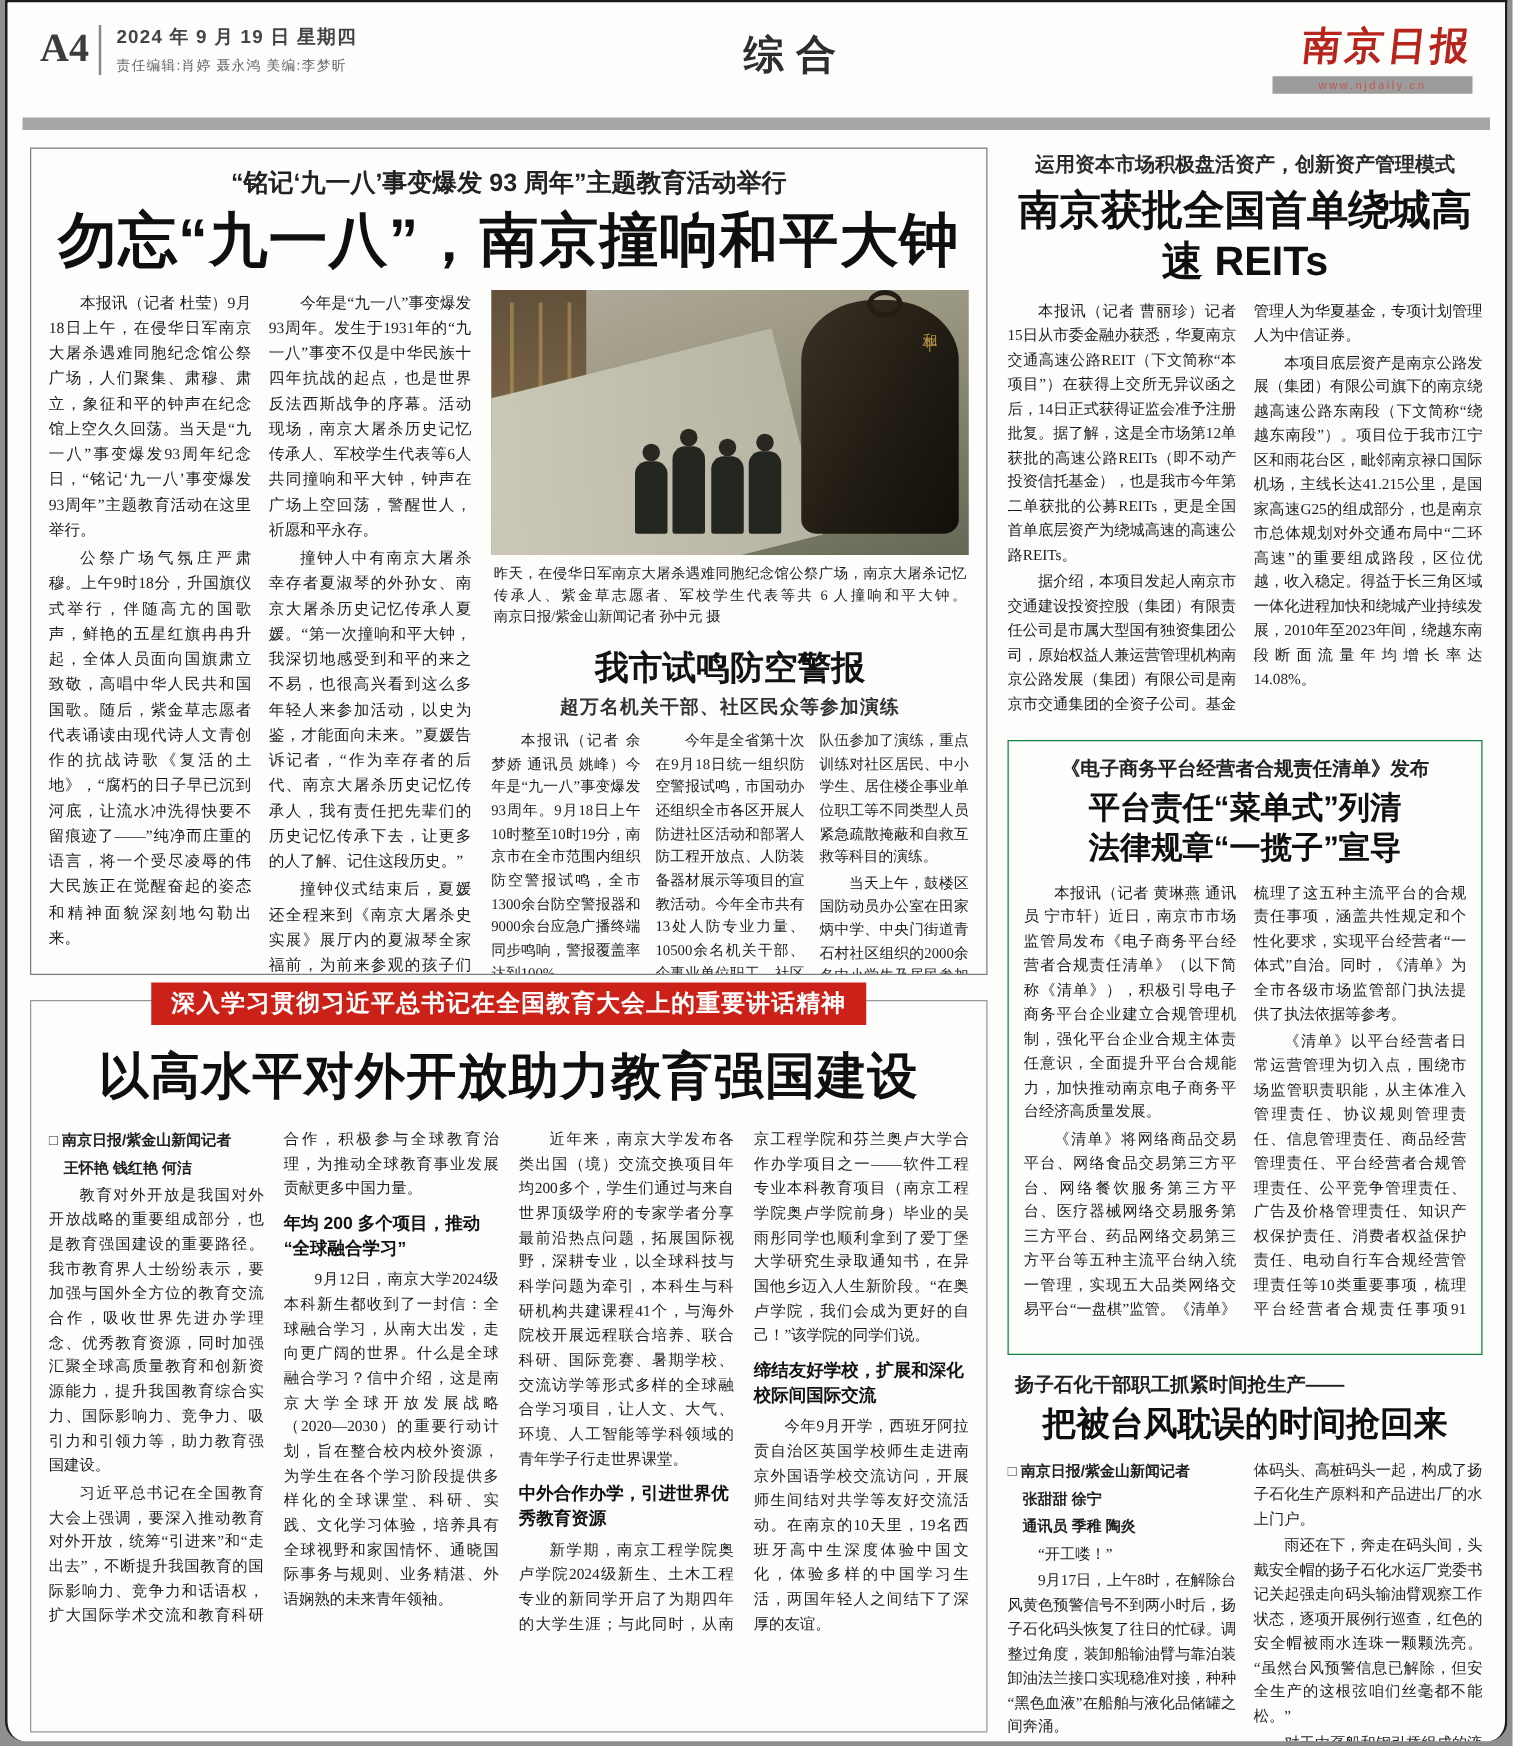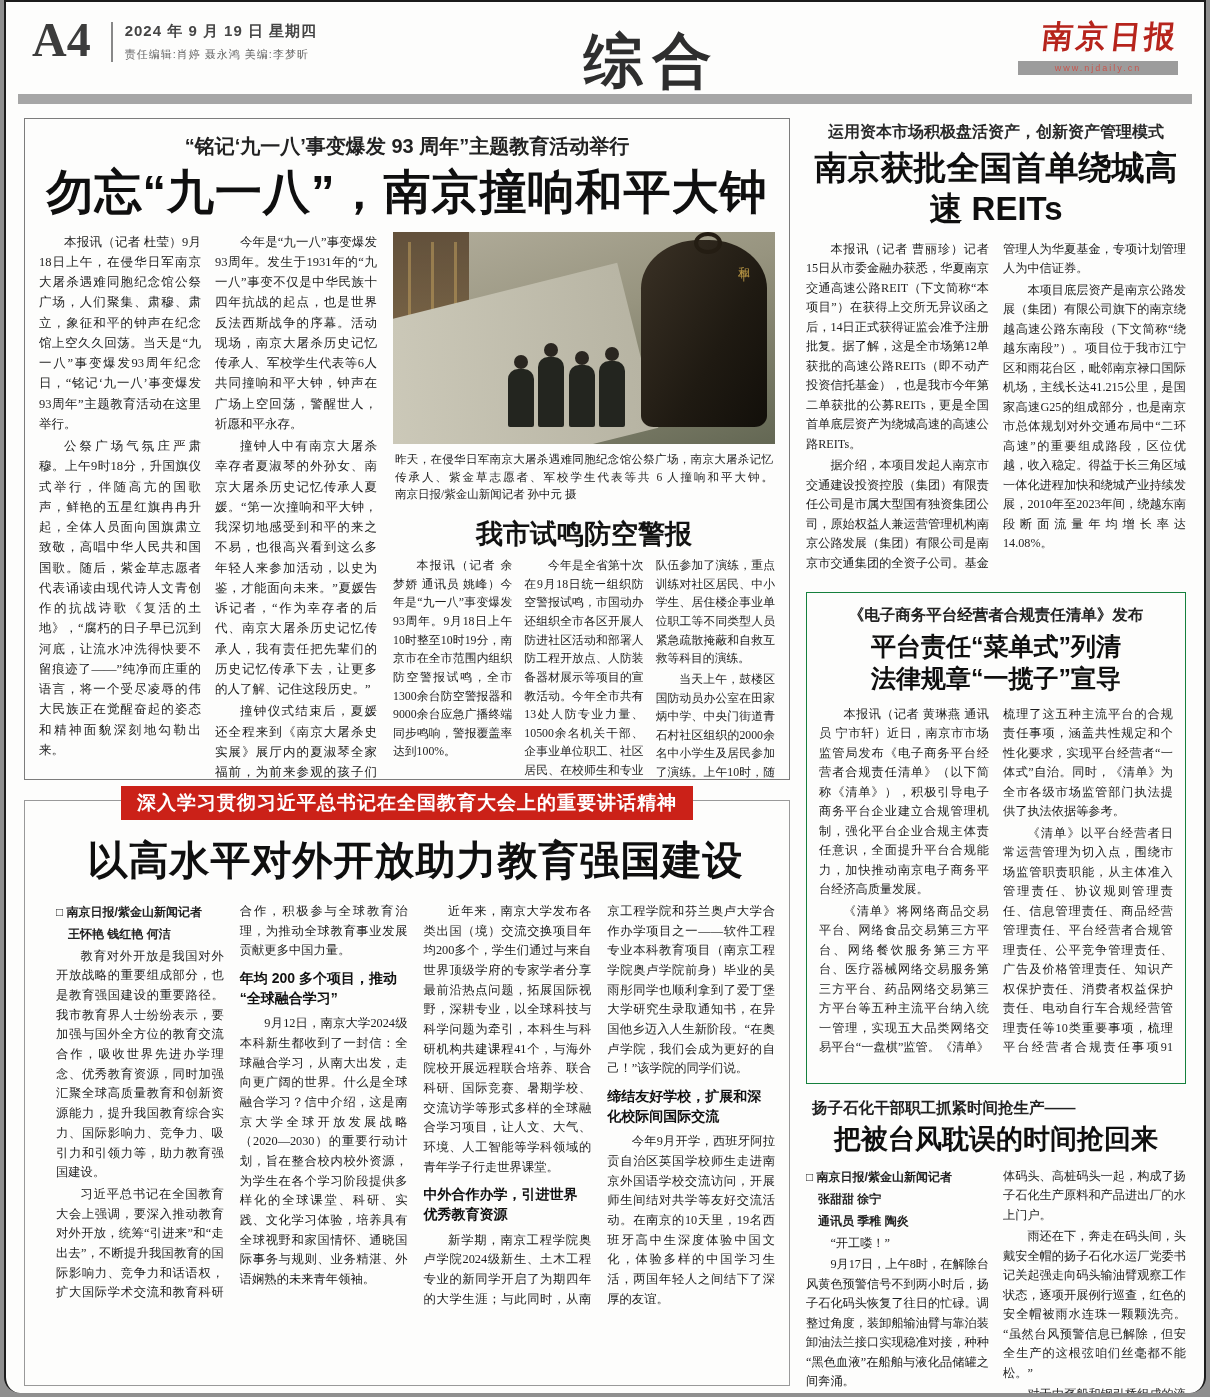--- a/index.html
+++ b/index.html
@@ -13,25 +13,25 @@
     position:relative;box-sizing:border-box;
     width:1202px;height:1393px;margin:0 4px;
     background:#fdfdfc;
     border:2px solid #1c1c1c;border-bottom:none;
     border-radius:0 0 16px 16px;
     overflow:hidden;
   }
   
   .hdr{display:flex;align-items:flex-start;padding:14px 26px 0 26px;height:74px;}
   .hdr-left{display:flex;align-items:center;}
-  .edition{font-family:"Liberation Serif","DejaVu Serif",serif;font-size:48px;font-weight:bold;color:#3c3c3c;line-height:1;margin-right:20px;}
+  .edition{font-family:"Liberation Serif","DejaVu Serif",serif;font-size:32px;font-weight:bold;color:#3c3c3c;line-height:1;margin-right:8px;}
   .hdr-meta{border-left:2px solid #888;padding-left:12px;margin-top:4px;}
   .hdr-date{font-size:15px;font-weight:bold;color:#444;letter-spacing:1px;}
   .hdr-eds{font-size:11px;color:#666;margin-top:6px;letter-spacing:1px;}
-  .section-title{flex:1;text-align:center;font-size:59px;font-weight:900;color:#2e2e2e;letter-spacing:10px;margin-top:6px;}
+  .section-title{flex:1;text-align:center;font-size:32px;font-weight:900;color:#2e2e2e;letter-spacing:10px;margin-top:6px;}
   .masthead{width:190px;text-align:right;}
   .masthead-name{font-family:"Liberation Serif","DejaVu Serif",serif;font-size:31px;font-weight:bold;color:#b6241c;letter-spacing:3px;transform:skewX(-6deg);display:inline-block;}
   .masthead-url{margin-top:3px;background:#9c9c9c;color:#c8554d;font-size:9px;letter-spacing:2px;text-align:center;padding:2px 0;width:160px;margin-left:30px;}
   .hdr-bar{height:10px;background:#a6a6a6;margin:4px 12px 0 12px;}
   
   .content{display:flex;gap:16px;padding:14px 18px 0 18px;}
   .col-left{width:766px;flex:none;}
   .col-right{flex:1;min-width:0;}
   
   .boxA{box-sizing:border-box;border:1px solid #7c7c7c;padding:10px 14px 12px 14px;height:662px;overflow:hidden;}
@@ -54,21 +54,21 @@
   .photo .bell::before{content:"";position:absolute;top:-8px;left:42%;width:20px;height:14px;border:4px solid #241d13;border-radius:50%;}
   .photo .belltext{position:absolute;right:6%;top:12%;writing-mode:vertical-rl;color:#c9a44a;font-size:12px;letter-spacing:4px;opacity:.85;font-family:"Liberation Serif",serif;}
   .caption{font-family:"Liberation Serif","DejaVu Serif",serif;font-size:11.5px;line-height:1.55;color:#222;text-align:justify;margin:7px 2px 0 2px;}
   .caption .credit{white-space:nowrap;}
   
   .headSiren{text-align:center;font-size:27px;font-weight:900;color:#121212;margin:12px 0 4px 0;}
   .subSiren{text-align:center;font-size:15px;font-weight:bold;color:#333;margin:0 0 8px 0;letter-spacing:1px;}
   .sirencols{column-count:3;column-gap:12px;height:238px;overflow:hidden;}
   .sirencols .flow-p{font-size:11.8px;line-height:1.58;}
   
-  .boxB{position:relative;box-sizing:border-box;border:1px solid #999;margin-top:20px;padding:16px 14px 10px 31px;height:586px;overflow:visible;}
+  .boxB{position:relative;box-sizing:border-box;border:1px solid #999;margin-top:20px;padding:16px 14px 10px 14px;height:586px;overflow:visible;}
   .bannerB{position:absolute;top:-15px;left:50%;transform:translateX(-50%);background:#cb2118;color:#fff;font-size:19px;font-weight:bold;padding:4px 16px;white-space:nowrap;letter-spacing:1px;}
   .headB{text-align:center;font-size:40px;font-weight:900;color:#0f0f0f;margin:16px 0 14px 0;letter-spacing:1px;}
   .educols{column-count:4;column-gap:16px;height:474px;overflow:hidden;}
   .educols .flow-p{font-size:12.3px;line-height:1.6;}
   
   .artR{margin-bottom:14px;}
   .kickR{text-align:center;font-size:16px;font-weight:bold;color:#2a2a2a;margin:4px 0 4px 0;}
   .headR{text-align:center;font-size:33px;font-weight:900;color:#0f0f0f;margin:2px 0 10px 0;line-height:1.25;}
   .rcols{column-count:2;column-gap:14px;overflow:hidden;}
   .rcols .flow-p{font-size:12.2px;line-height:1.6;}
@@ -129,20 +129,21 @@
               <div class="fig" style="left:30%;height:58px"></div>
               <div class="bell"></div>
               <div class="belltext">和平</div>
             </div>
             <p class="caption">
               <span>昨天，在侵华日军南京大屠杀遇难同胞纪念馆公祭广场，南京大屠杀记忆传承人、紫金草志愿者、军校学生代表等共 6 人撞响和平大钟。</span>
               <span class="credit">南京日报/紫金山新闻记者 孙中元 摄</span>
             </p>
 
             <h2 class="headSiren">我市试鸣防空警报</h2>
+            <div class="subSiren">超万名机关干部、社区民众等参加演练</div>
             <div class="sirencols">
                 <p class="flow-p">本报讯（记者 余梦娇 通讯员 姚峰）今年是“九一八”事变爆发93周年。9月18日上午10时整至10时19分，南京市在全市范围内组织防空警报试鸣，全市1300余台防空警报器和9000余台应急广播终端同步鸣响，警报覆盖率达到100%。</p>
                 <p class="flow-p">今年是全省第十次在9月18日统一组织防空警报试鸣，市国动办还组织全市各区开展人防进社区活动和部署人防工程开放点、人防装备器材展示等项目的宣教活动。今年全市共有13处人防专业力量、10500余名机关干部、企事业单位职工、社区居民、在校师生和专业队伍参加了演练，重点训练对社区居民、中小学生、居住楼企事业单位职工等不同类型人员紧急疏散掩蔽和自救互救等科目的演练。</p>
                 <p class="flow-p">当天上午，鼓楼区国防动员办公室在田家炳中学、中央门街道青石村社区组织的2000余名中小学生及居民参加了演练。上午10时，随着防空警报鸣起，紧急疏散演练开始，学生们快速有序地撤离教学楼，前往就近掩蔽场所；人防志愿者和社区工作人员紧密配合，于10时25分在指定集合点完成集结。人防和社区人员还结合现场活动，向学生和居民宣讲“九一八”事变的历史，开展爱国主义教育。</p>
               </div>
           </div>
         </div>
       </div>
 
       <div class="boxB">

